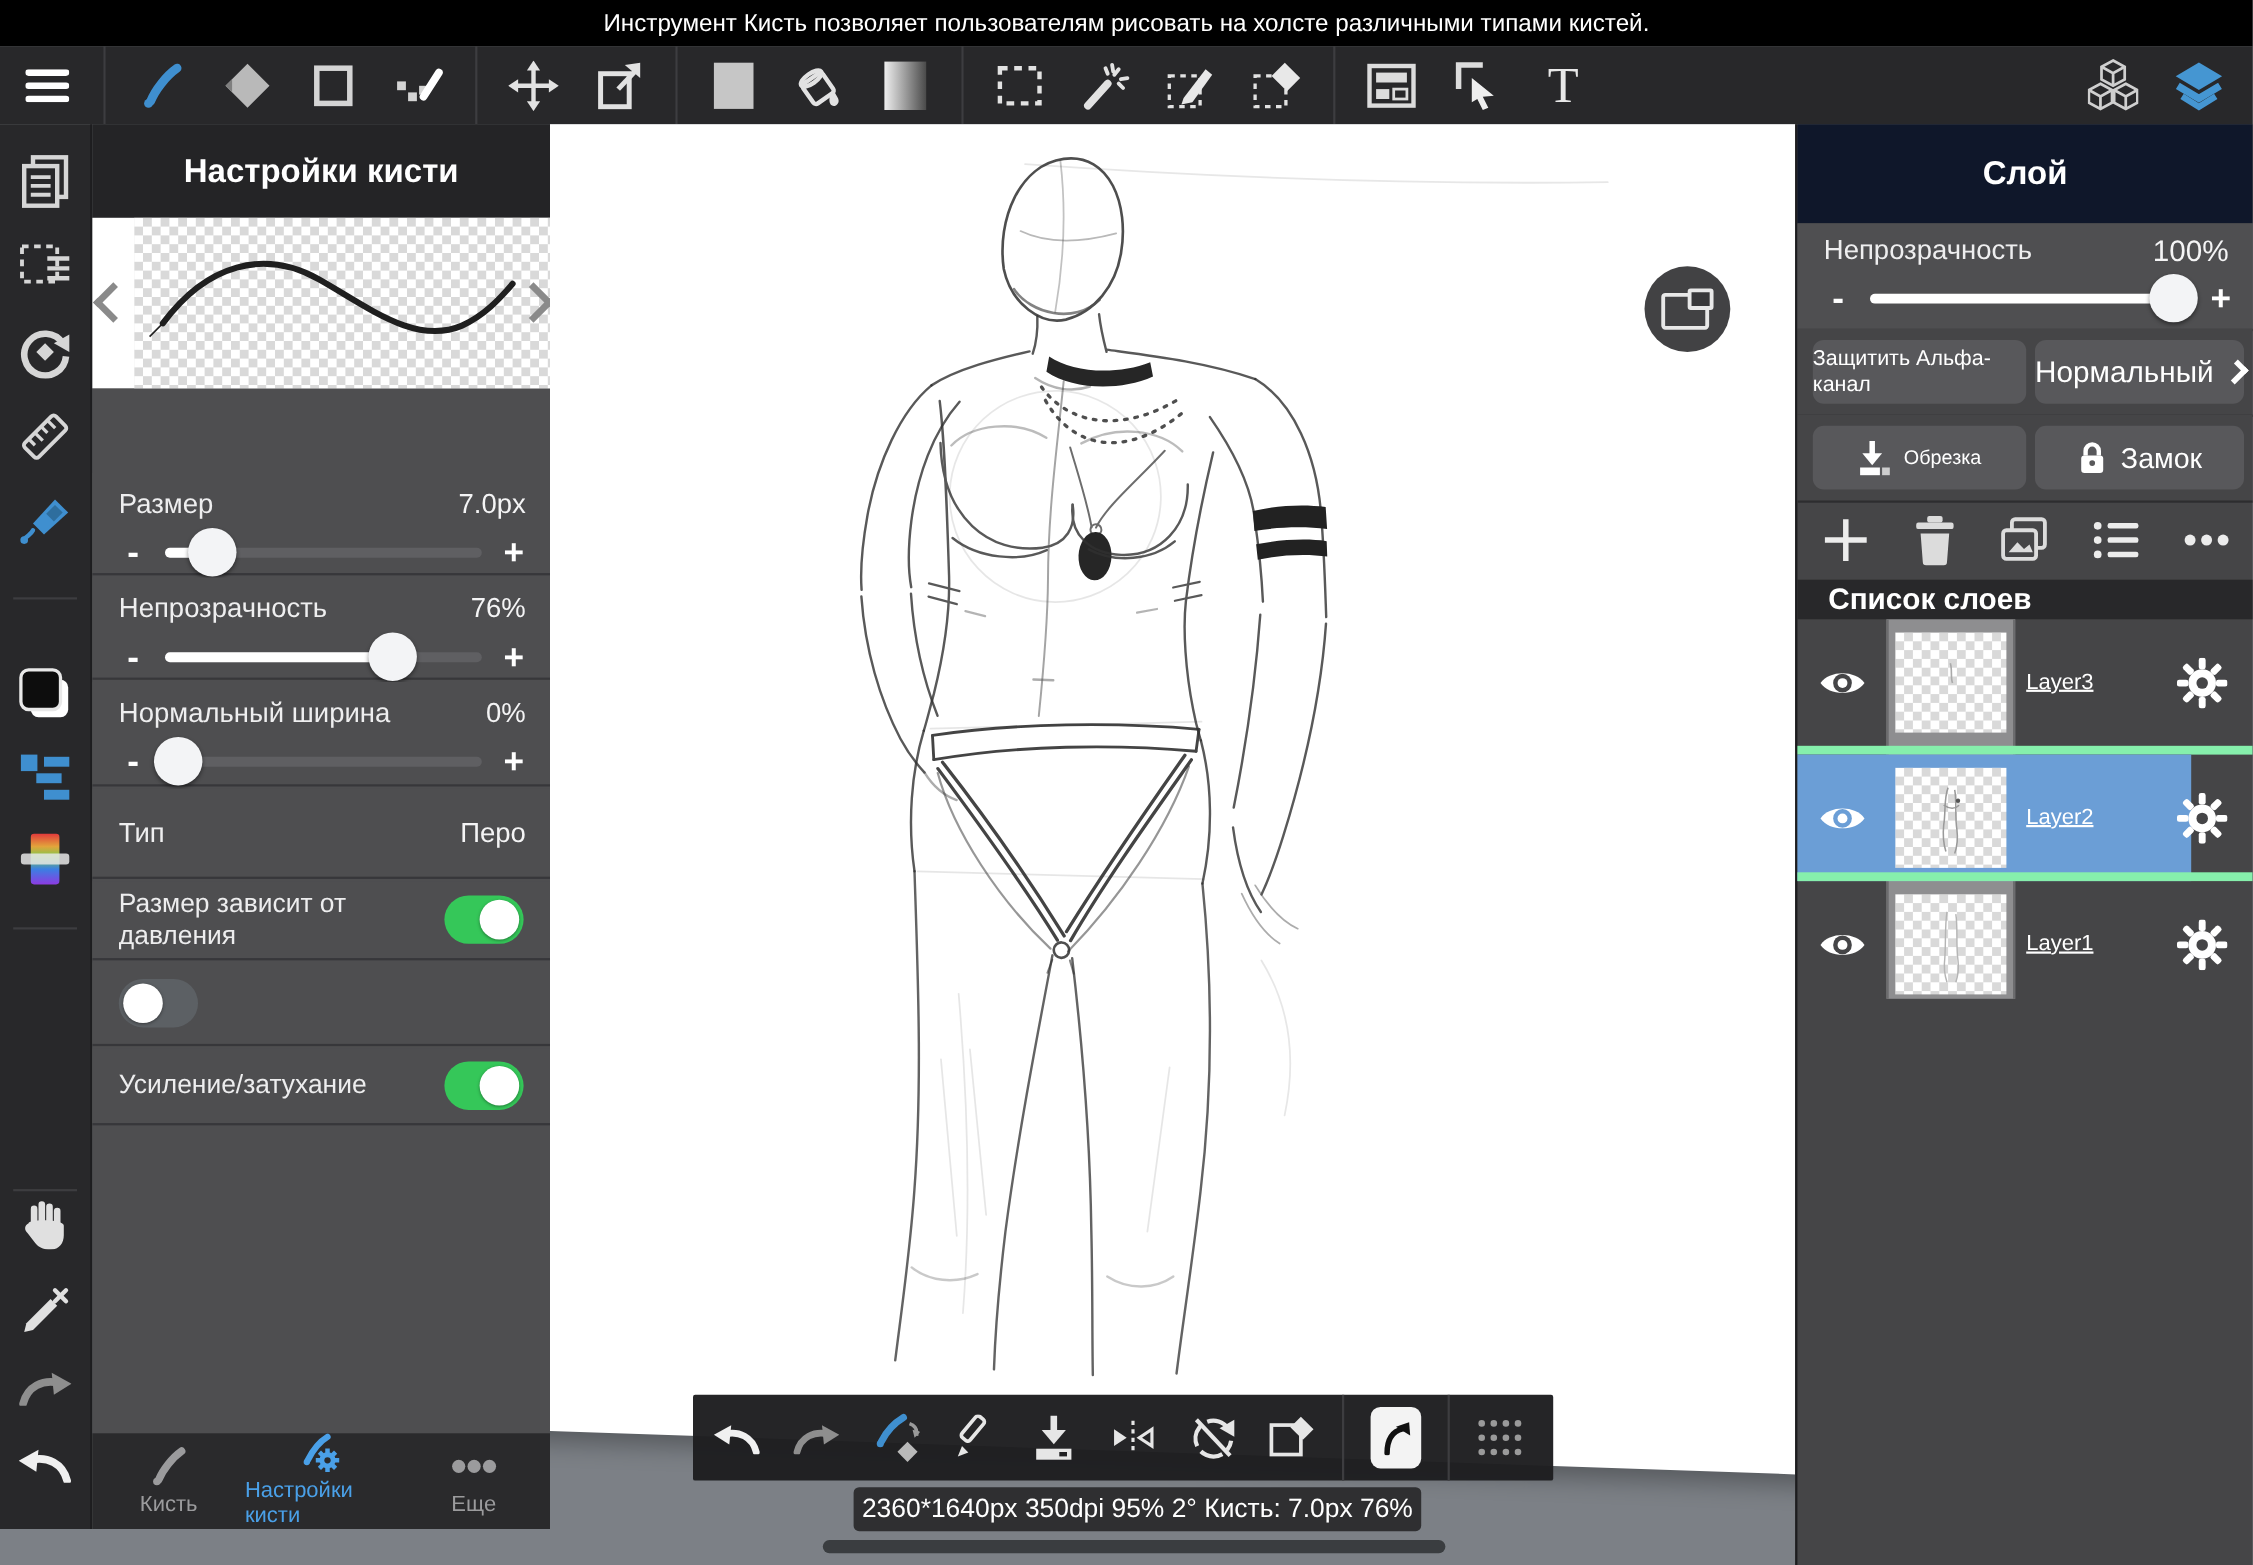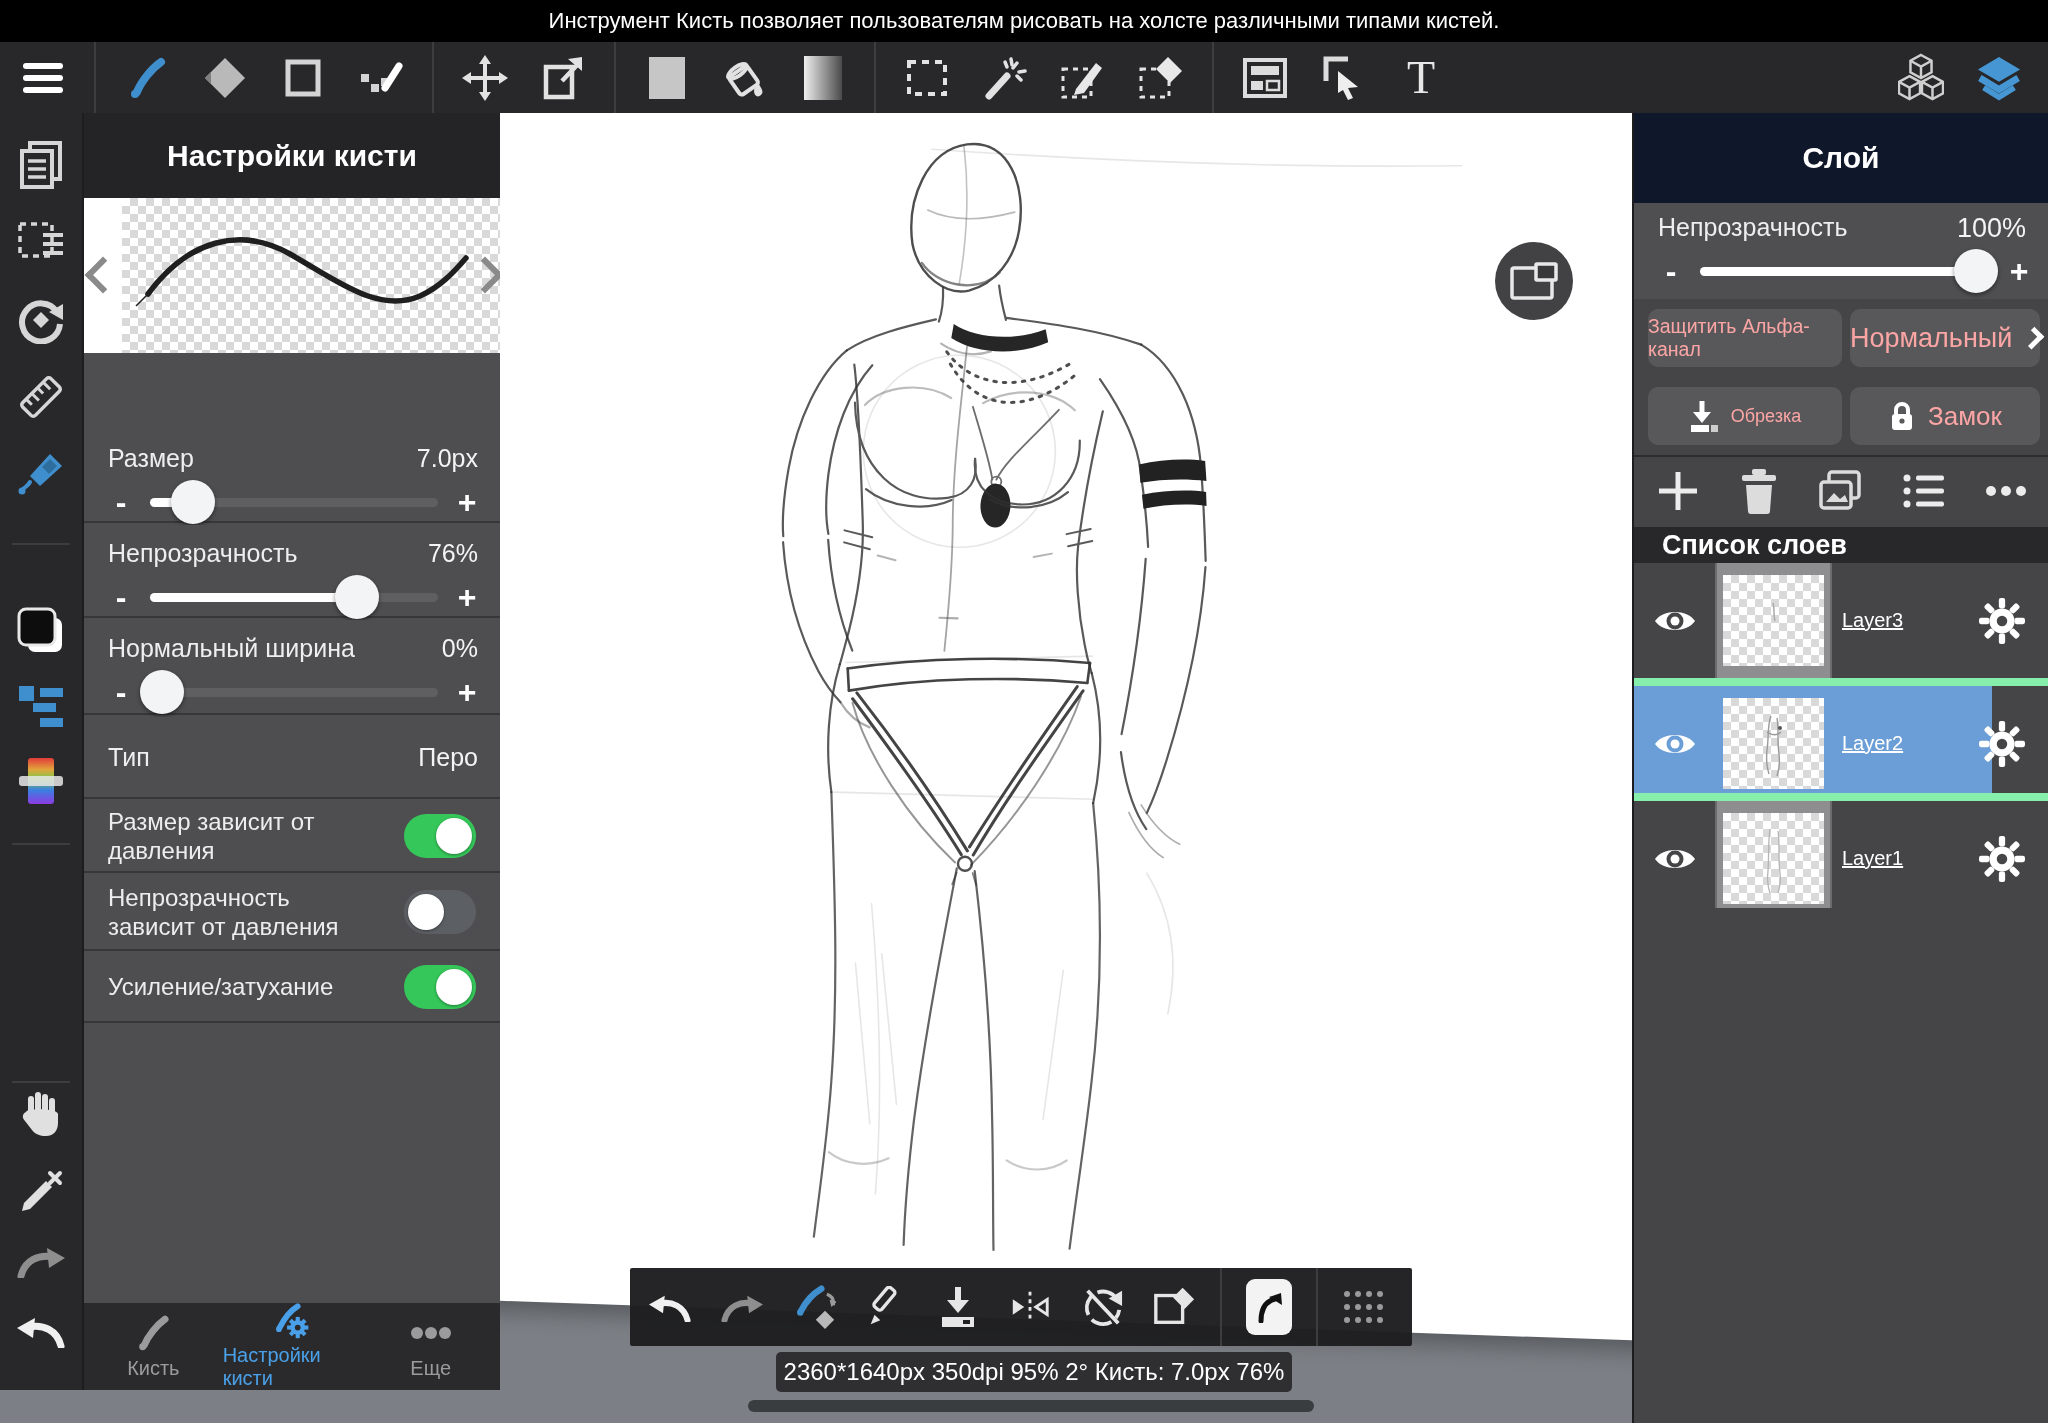--- a/index.html
+++ b/index.html
@@ -58,21 +58,21 @@
   .navbtn{position:absolute;left:995px;top:129px;width:78px;height:78px;border-radius:50%;background:rgba(56,56,58,.95);
           display:flex;align-items:center;justify-content:center;}
   
   .lpanel{left:1632px;top:113px;width:416px;height:1310px;background:#454547;border-left:2px solid #1d1d1f;box-sizing:border-box;}
   .lhead{position:absolute;left:0;top:0;width:100%;height:90px;background:#0f172a;display:flex;align-items:center;justify-content:center;
          font-size:30px;font-weight:600;color:#fff;}
   .lop{position:absolute;left:0;top:90px;width:100%;height:96px;background:#4f4f51;border-bottom:2px solid #2d2d2f;}
   .lop-head{display:flex;justify-content:space-between;padding:10px 22px 0 24px;font-size:25px;}
   .lop-sl{display:flex;align-items:center;height:54px;padding:0 16px 0 24px;}
   .sect{position:absolute;left:0;width:100%;border-bottom:2px solid #2d2d2f;background:#454547;}
-  .pbtn{position:absolute;background:#58585b;border-radius:10px;color:#fca5a5;display:flex;align-items:center;justify-content:center;gap:12px;}
+  .pbtn{position:absolute;background:#58585b;border-radius:10px;color:#ffffff;display:flex;align-items:center;justify-content:center;gap:12px;}
   .chev2{width:13px;height:13px;border-top:5px solid #fff;border-right:5px solid #fff;transform:rotate(45deg);margin-left:2px;}
   .lbar{position:absolute;display:flex;align-items:center;}
   .ltitle{position:absolute;left:0;top:414px;width:100%;height:36px;background:#28282a;display:flex;align-items:center;
           padding-left:28px;box-sizing:border-box;font-size:27px;font-weight:700;color:#fff;}
   .strip{position:absolute;left:81px;top:450px;width:117px;height:345px;background:#8e8e90;
          border-left:2px solid #6c6c6e;border-right:2px solid #6c6c6e;box-sizing:border-box;}
   .lrow{position:absolute;left:0;width:100%;height:115px;}
   .lrow + .lrow{border-top:8px solid #86efac;}
   .lrow .sel{display:none;}
   .lrow.selected .sel{display:block;position:absolute;left:0;top:0;bottom:0;width:358px;background:#6b9ed6;}
@@ -438,21 +438,20 @@
         <span class="lbl">Тип</span>
         <span class="val">Перо</span>
       </div>
     </div>
 
     <div class="brow tgl-row" style="top:688px;height:72px">
       <span class="tgl-lbl">Размер зависит от давления</span>
       <div class="sw on"></div>
     </div>
     <div class="brow tgl-row" style="top:762px;height:76px">
-      <span class="tgl-lbl">Непрозрачность зависит от давления</span>
       <div class="sw"></div>
     </div>
     <div class="brow tgl-row" style="top:840px;height:70px">
       <span class="tgl-lbl">Усиление/затухание</span>
       <div class="sw on"></div>
     </div>
 
     <div class="btabs">
       <div class="btab">
         <svg width="38" height="38" viewBox="0 0 44 44">

